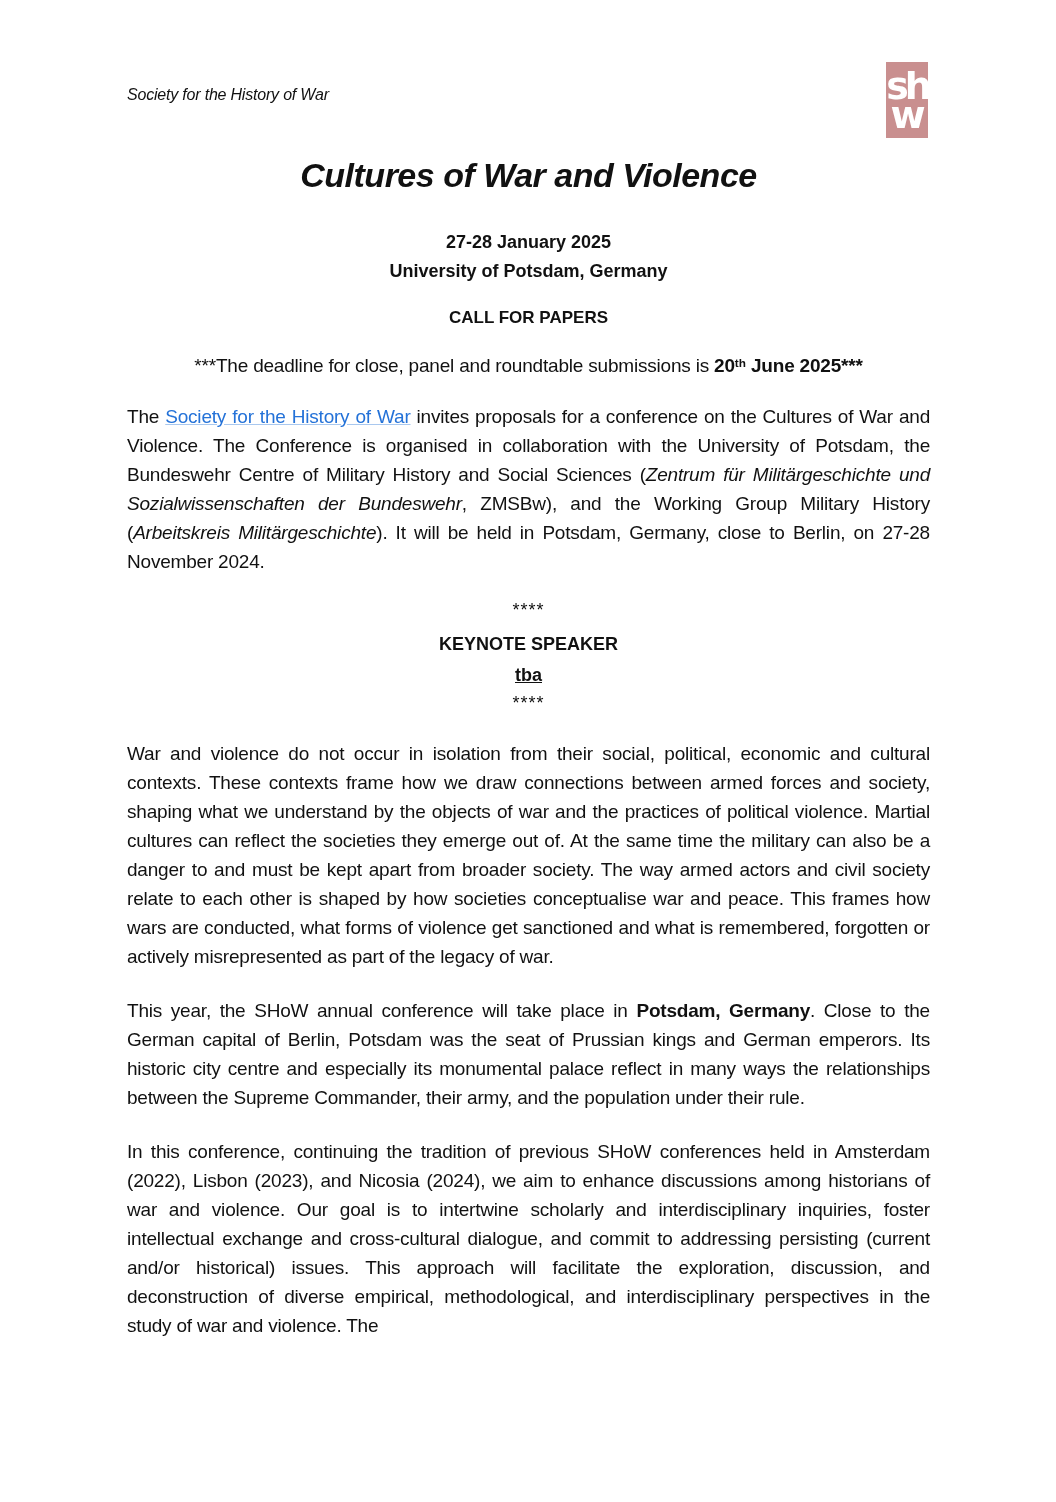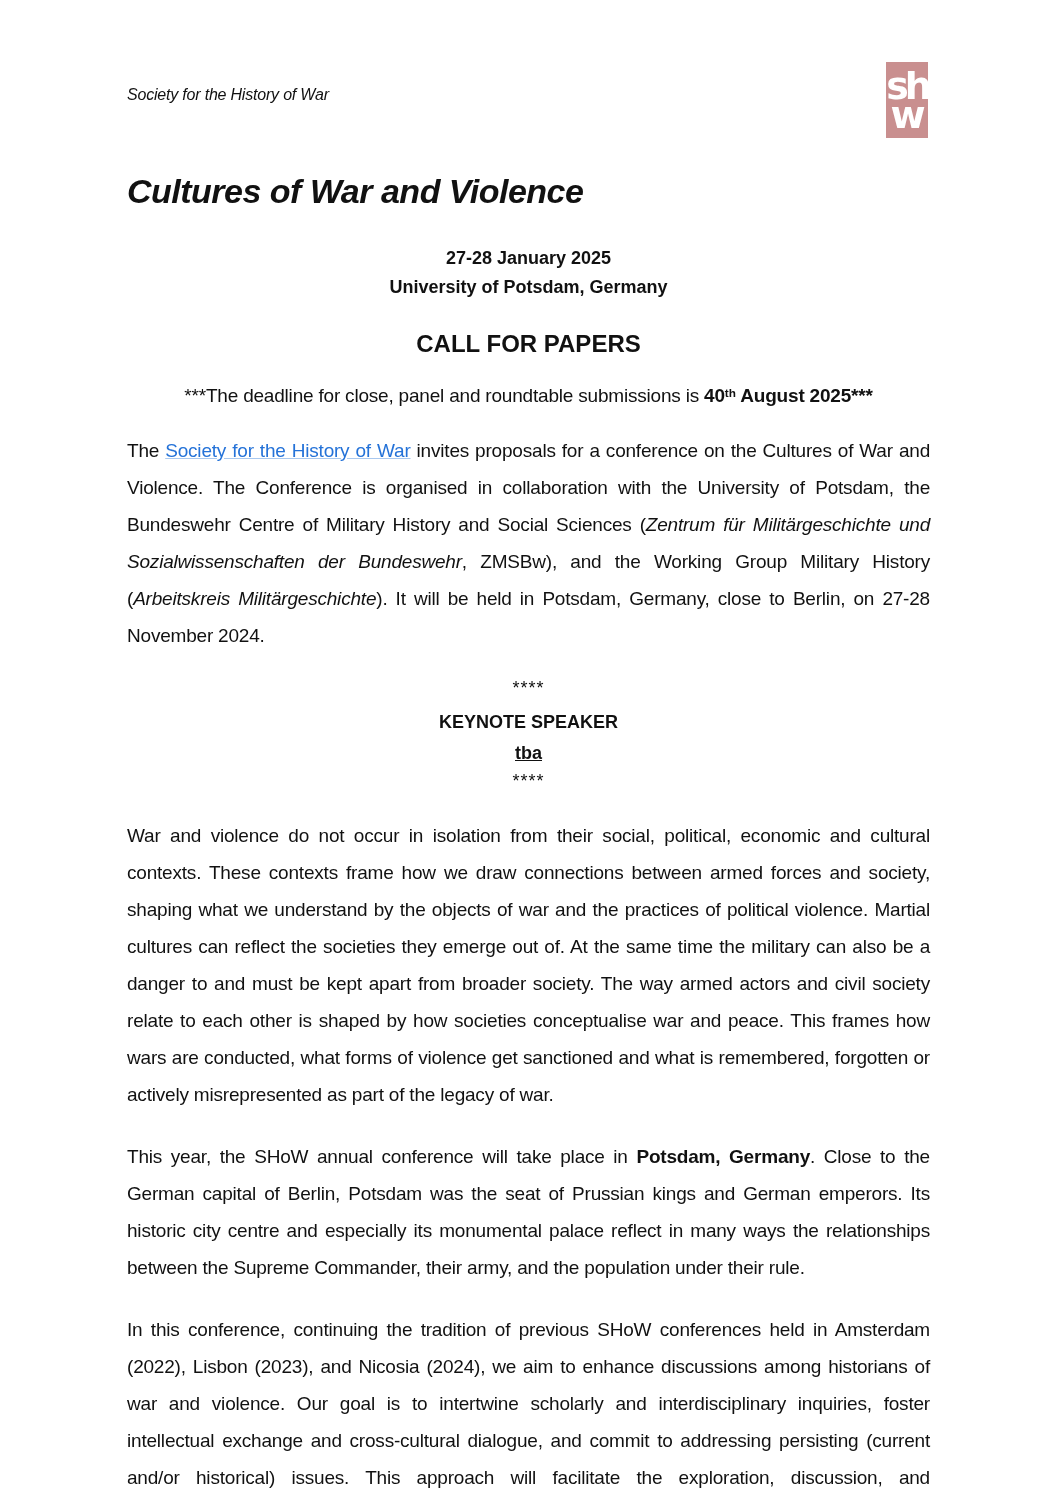--- a/index.html
+++ b/index.html
@@ -45,49 +45,49 @@
     justify-content: center;
     align-items: center;
     overflow: hidden;
     margin-top: 2px;
     margin-right: 2px;
   }
   .logo-row1 { font-size: 38px; line-height: 32px; letter-spacing: -4px; }
   .logo-row2 { font-size: 38px; line-height: 32px; margin-top: -3px; letter-spacing: -2px; }
 
   .title {
-    text-align: left;
+    text-align: center;
     font-size: 34px;
     font-weight: 700;
     font-style: italic;
     letter-spacing: -0.5px;
-    margin-top: 32px;
+    margin-top: 16px;
   }
   .event-block {
     text-align: center;
     font-weight: 700;
     font-size: 18px;
     line-height: 29px;
     margin-top: 33px;
   }
   .cfp-heading {
     text-align: center;
     font-weight: 700;
-    font-size: 24px;
-    margin-top: 28px;
+    font-size: 17px;
+    margin-top: 22px;
   }
   .deadline {
     text-align: center;
     font-size: 19px;
     margin-top: 27px;
     letter-spacing: -0.2px;
   }
   .para {
     font-size: 19px;
-    line-height: 37px;
+    line-height: 29px;
     text-align: justify;
     letter-spacing: -0.2px;
     margin-top: 25px;
   }
   .centered-line { text-align: center; font-size: 18px; }
   .stars-top    { margin-top: 24px; letter-spacing: 1px; }
   .keynote-heading { margin-top: 13px; font-weight: 700; }
   .keynote-speaker { margin-top: 10px; font-weight: 700; text-decoration: underline; }
   .stars-bottom { margin-top: 7px; letter-spacing: 1px; }
   .para-after-keynote { }
@@ -123,21 +123,21 @@
 
   <h1 class="title">Cultures of War and Violence</h1>
 
   <div class="event-block">
     <div>27-28 January 2025</div>
     <div>University of Potsdam, Germany</div>
   </div>
 
   <div class="cfp-heading">CALL FOR PAPERS</div>
 
-  <div class="deadline"><span class="seg-normal">***The deadline for close, panel and roundtable submissions is </span><span class="seg-bold">40</span><span class="seg-boldsup">th</span><span class="seg-bold"> August 2025</span><span class="seg-bold">***</span></div>
+  <div class="deadline"><span class="seg-normal">***The deadline for close, panel and roundtable submissions is </span><span class="seg-bold">20</span><span class="seg-boldsup">th</span><span class="seg-bold"> June 2025</span><span class="seg-bold">***</span></div>
 
   <p class="para"><span class="seg-normal">The </span><a class="link" href="#">Society for the History of War</a><span class="seg-normal"> invites proposals for a conference on the Cultures of War and Violence. The Conference is organised in collaboration with the University of Potsdam, the Bundeswehr Centre of Military History and Social Sciences (</span><span class="seg-italic">Zentrum für Militärgeschichte und Sozialwissenschaften der Bundeswehr</span><span class="seg-normal">, ZMSBw), and the Working Group Military History (</span><span class="seg-italic">Arbeitskreis Militärgeschichte</span><span class="seg-normal">). It will be held in Potsdam, Germany, close to Berlin, on 27-28 November 2024.</span></p>
 
   <div class="centered-line stars-top">****</div>
 
   <div class="centered-line keynote-heading">KEYNOTE SPEAKER</div>
 
   <div class="centered-line keynote-speaker">tba</div>
 
   <div class="centered-line stars-bottom">****</div>

